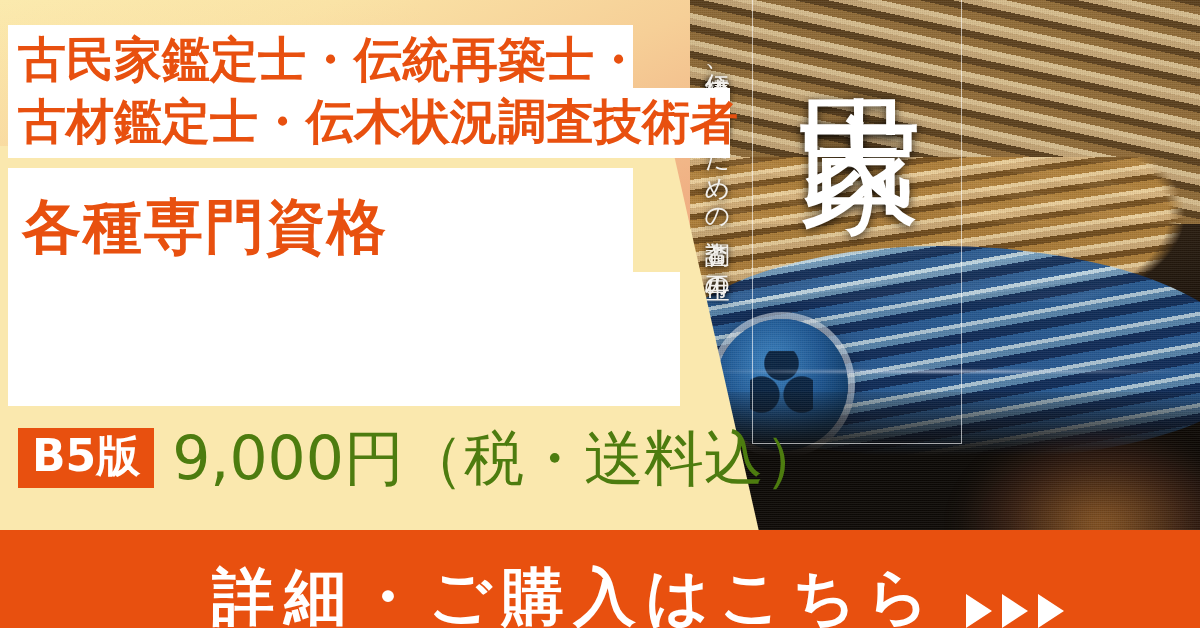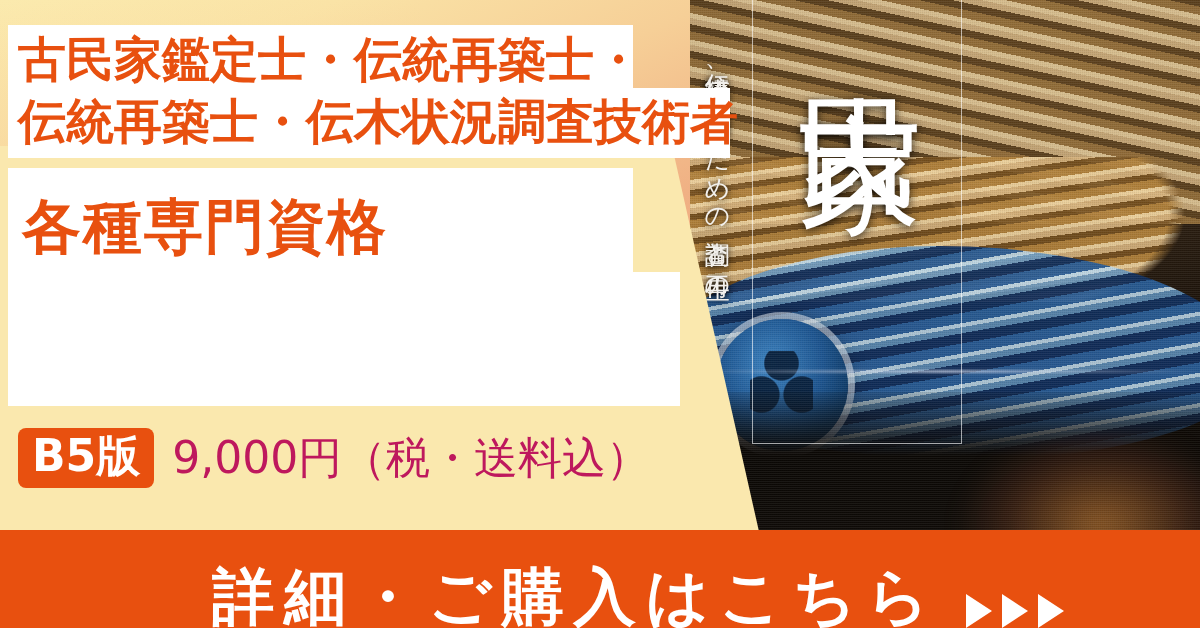--- a/index.html
+++ b/index.html
@@ -201,24 +201,23 @@
   .big-lines .l2{display:block;padding-left:150px;}
 
   
   .price-row{
     position:absolute;left:18px;top:428px;display:flex;align-items:center;gap:18px;
   }
   .badge{
     background:#e8500f;color:#fff;font-weight:700;font-size:44px;
     padding:6px 14px 10px 14px;line-height:1.0;letter-spacing:0px;
     white-space:nowrap;
-    border-radius:8px;
   }
   .price{
-    color:#be185d;font-weight:400;font-size:44px;line-height:1;
+    color:#4d7c0f;font-weight:400;font-size:60px;line-height:1;
     letter-spacing:0px;white-space:nowrap;
   }
 
   
   .cta{
     position:absolute;left:0;top:530px;width:1200px;height:98px;
     background:#e8500f;display:flex;align-items:flex-end;justify-content:center;gap:26px;padding-left:28px;
   }
   .cta-text{
     color:#fff;font-weight:700;font-size:62px;letter-spacing:10px;
@@ -257,21 +256,21 @@
 
   <div class="cream"></div>
 
   <div class="white-top"></div>
   <div class="white-top2"></div>
   <div class="white-mid"></div>
   <div class="white-mid2"></div>
 
   <div class="head-lines">
     <span>古民家鑑定士・伝統再築士・</span><br>
-    <span>伝統再築士・伝木状況調査技術者</span>
+    <span>古材鑑定士・伝木状況調査技術者</span>
   </div>
 
   <div class="big-lines">
     <span>各種専門資格</span>
   </div>
 
   <div class="price-row">
     <div class="badge">B5版</div>
     <div class="price">9,000円（税・送料込）</div>
   </div>

